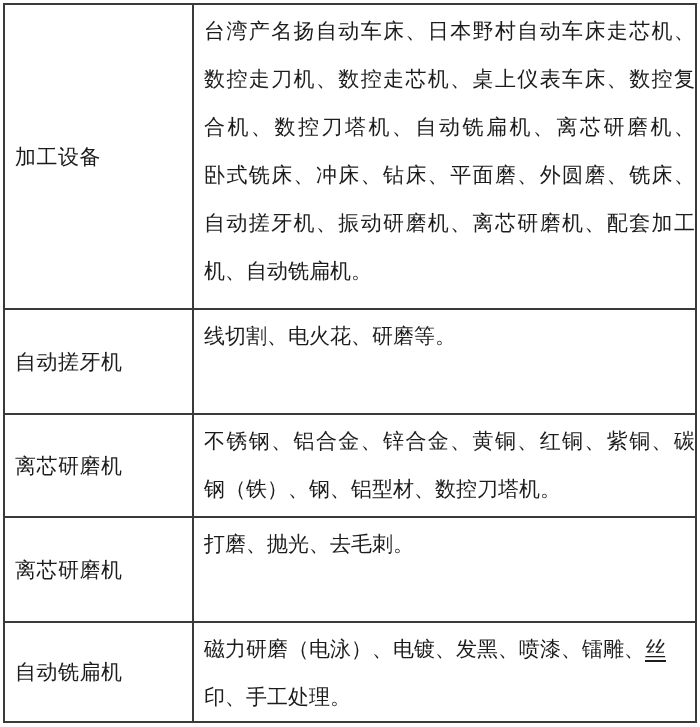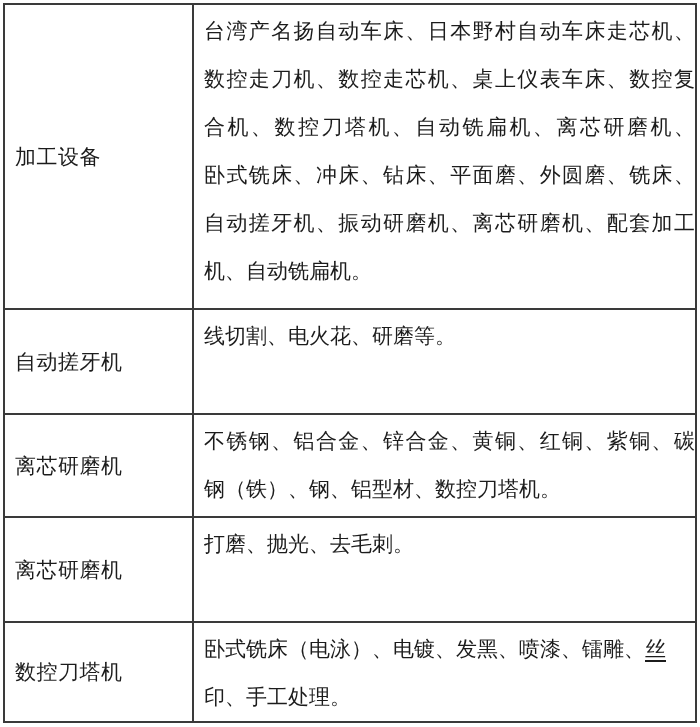--- a/index.html
+++ b/index.html
@@ -91,21 +91,21 @@
     <tr style="height:105px">
       <td class="label-cell">
         <span>离芯研磨机</span>
       </td>
       <td class="content-cell">
         <div class="line">打磨、抛光、去毛刺。</div>
       </td>
     </tr>
     <tr style="height:100px">
       <td class="label-cell">
-        <span>数控刀塔机</span>
+        <span>自动铣扁机</span>
       </td>
       <td class="content-cell">
-        <div class="line"><span>卧式铣床（电泳）、电镀、发黑、喷漆、镭雕、</span><span class="u">丝</span></div>
+        <div class="line"><span>磁力研磨（电泳）、电镀、发黑、喷漆、镭雕、</span><span class="u">丝</span></div>
         <div class="line">印、手工处理。</div>
       </td>
     </tr>
   </tbody>
 </table>
 
 </body></html>

